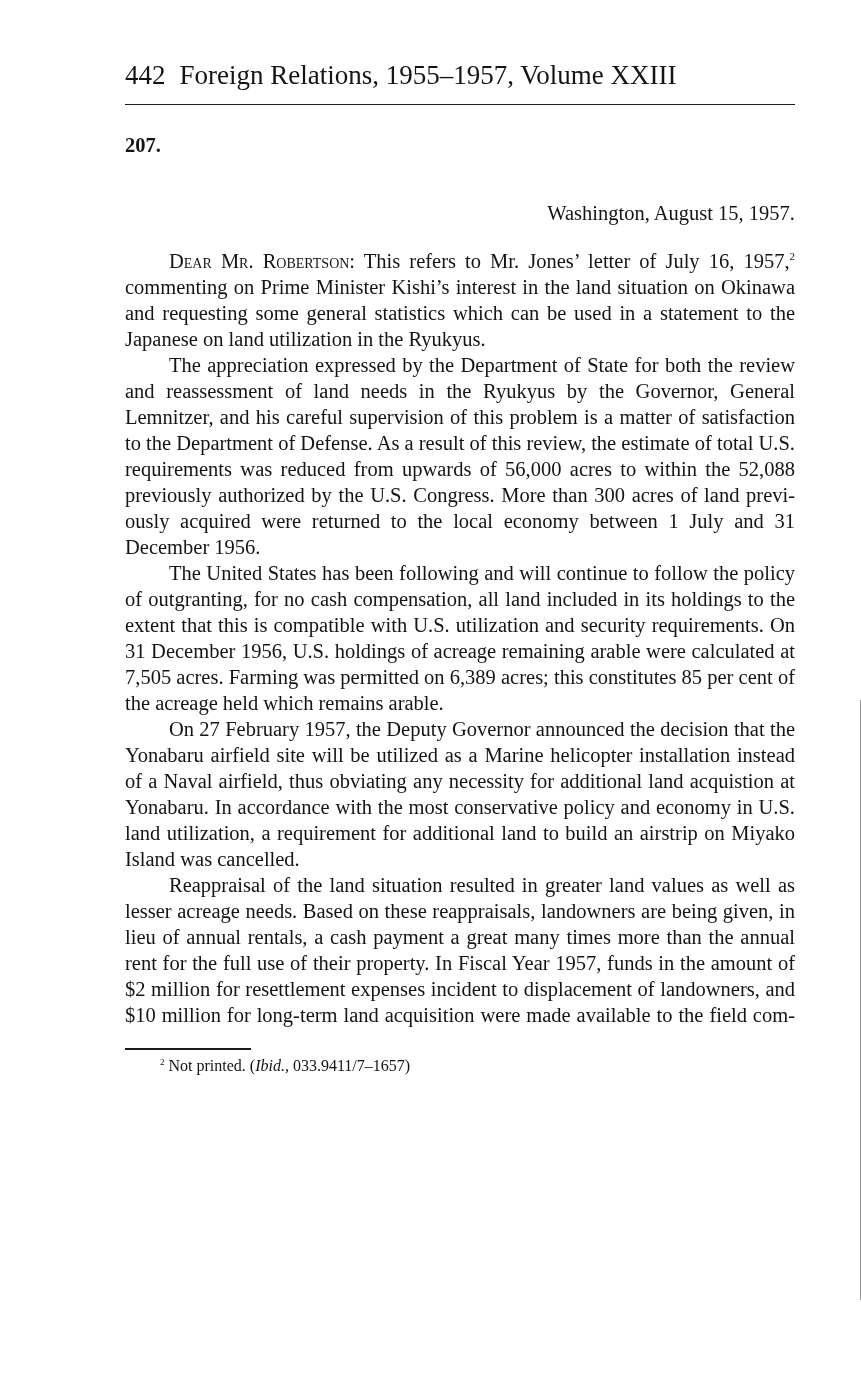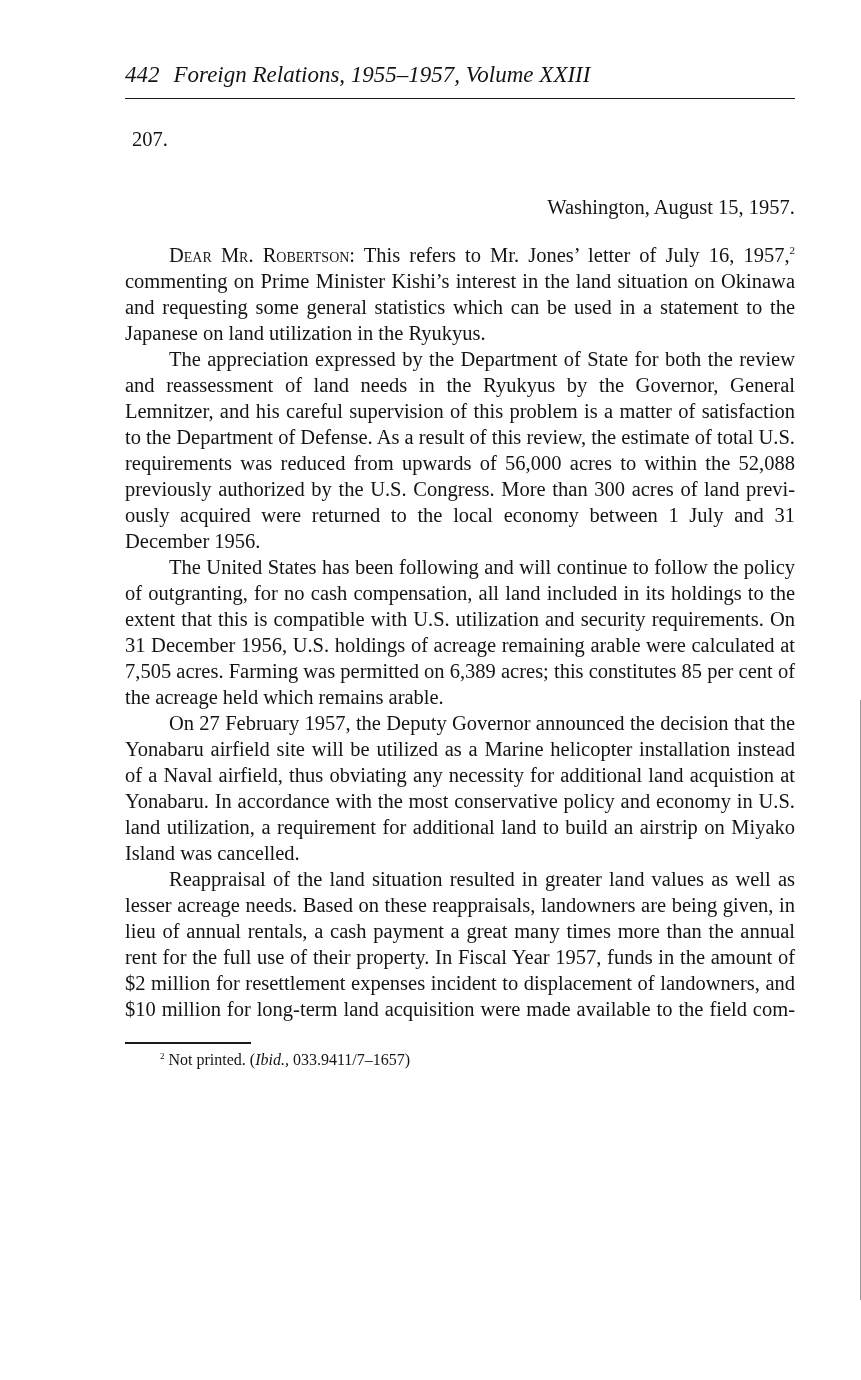--- a/index.html
+++ b/index.html
@@ -2,26 +2,26 @@
 <html><head>
 <meta charset="utf-8">
 <style>
   html, body { margin: 0; padding: 0; background: #ffffff; }
   body {
     width: 861px; height: 1380px; position: relative; overflow: hidden;
     font-family: "Liberation Serif", "DejaVu Serif", serif; color: #141414;
   }
   .page { position: absolute; left: 125px; top: 62px; width: 670px; }
   .running-head {
-    font-size: 23px; line-height: 26px; padding-bottom: 10px;
-    border-bottom: 1.5px solid #1a1a1a; white-space: nowrap; font-style: italic;
+    font-size: 27px; line-height: 26px; padding-bottom: 16px;
+    border-bottom: 1.5px solid #1a1a1a; white-space: nowrap;
   }
   .running-head .folio { display: inline-block; margin-right: 14px; }
   .doc-heading { display: flex; margin-top: 27px; }
-  .doc-heading .num { width: 75px; font-weight: normal; font-size: 20.5px; line-height: 26px; flex: none; margin-left: 7px; }
+  .doc-heading .num { width: 75px; font-weight: bold; font-size: 20.5px; line-height: 26px; flex: none; }
   .doc-heading .title { font-weight: bold; font-size: 20.5px; line-height: 26px; }
   sup { font-size: 11px; line-height: 0; vertical-align: super; font-weight: normal; }
   .dateline { text-align: right; font-size: 20.5px; line-height: 26px; margin-top: 42px; }
   .body { margin-top: 22px; }
   .body p {
     margin: 0; font-size: 20.5px; line-height: 26px; text-align: justify;
     text-indent: 44px; hyphens: manual;
   }
   .smallcaps { font-variant: small-caps; }
   .fn-rule { width: 126px; height: 0; border-top: 2px solid #1a1a1a; margin-top: 20px; }

